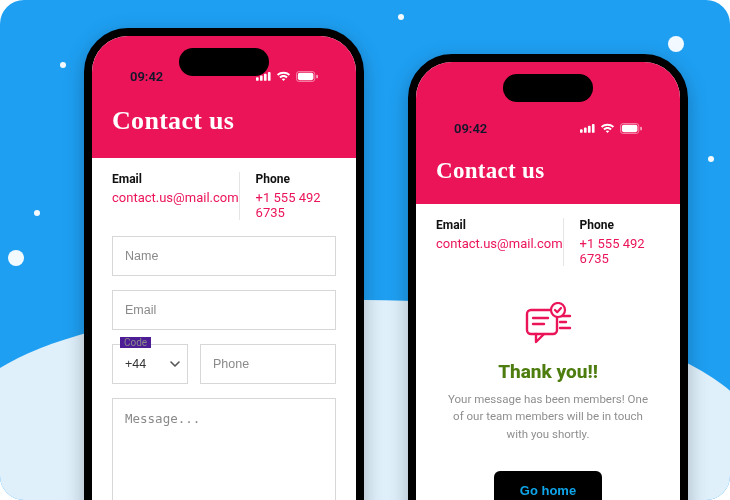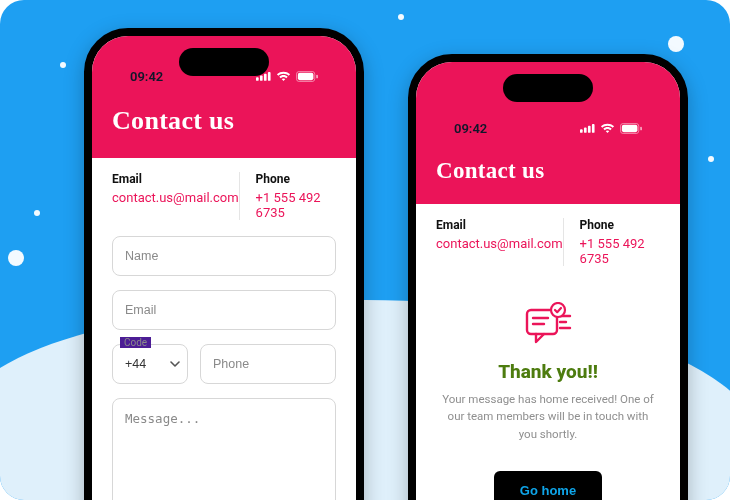--- a/index.html
+++ b/index.html
@@ -58,21 +58,21 @@
   }
   .info .col { flex: 1; }
   .info .col + .col { border-left: 1px solid #e5e5e5; padding-left: 16px; }
   .info .label { color: #111; font-weight: 700; margin-bottom: 4px; }
   .info .val { color: #eb1459; font-weight: 400; font-size: 13px; }
 
   .form { padding: 6px 20px 0 20px; }
   .field {
     width: 100%;
     border: 1px solid #d7d7d7;
-    border-radius: 8px;
+    border-radius: 0;
     padding: 12px 12px;
     font-size: 12.5px;
     color: #333;
     background: #fff;
     margin-bottom: 14px;
   }
   .field::placeholder { color: #8a8a8a; }
   .row { display: flex; gap: 12px; margin-bottom: 14px; position: relative; }
   .code-wrap { position: relative; width: 76px; }
   .code-wrap .field { margin-bottom: 0; padding-right: 24px; }
@@ -215,17 +215,17 @@
           <line x1="17" y1="22" x2="28" y2="22" stroke="#eb1459" stroke-width="2.4" stroke-linecap="round"></line>
           <path d="M20 32 L20 40 L28 32" fill="none" stroke="#eb1459" stroke-width="2.4" stroke-linejoin="round" stroke-linecap="round"></path>
           <line x1="44" y1="14" x2="54" y2="14" stroke="#eb1459" stroke-width="2.4" stroke-linecap="round"></line>
           <line x1="44" y1="20" x2="50" y2="20" stroke="#eb1459" stroke-width="2.4" stroke-linecap="round"></line>
           <line x1="44" y1="26" x2="54" y2="26" stroke="#eb1459" stroke-width="2.4" stroke-linecap="round"></line>
           <circle cx="42" cy="8" r="7" fill="#fff" stroke="#eb1459" stroke-width="2.2"></circle>
           <path d="M39 8 L41.2 10.2 L45 6" fill="none" stroke="#eb1459" stroke-width="2.2" stroke-linecap="round" stroke-linejoin="round"></path>
         </svg>
       </div>
       <h2>Thank you!!</h2>
-      <p>Your message has home received! One of our team members will be in touch with you shortly.</p>
+      <p>Your message has been members! One of our team members will be in touch with you shortly.</p>
       <button class="go-home">Go home</button>
     </div>
   </div>
 </div>
 
 </body></html>

